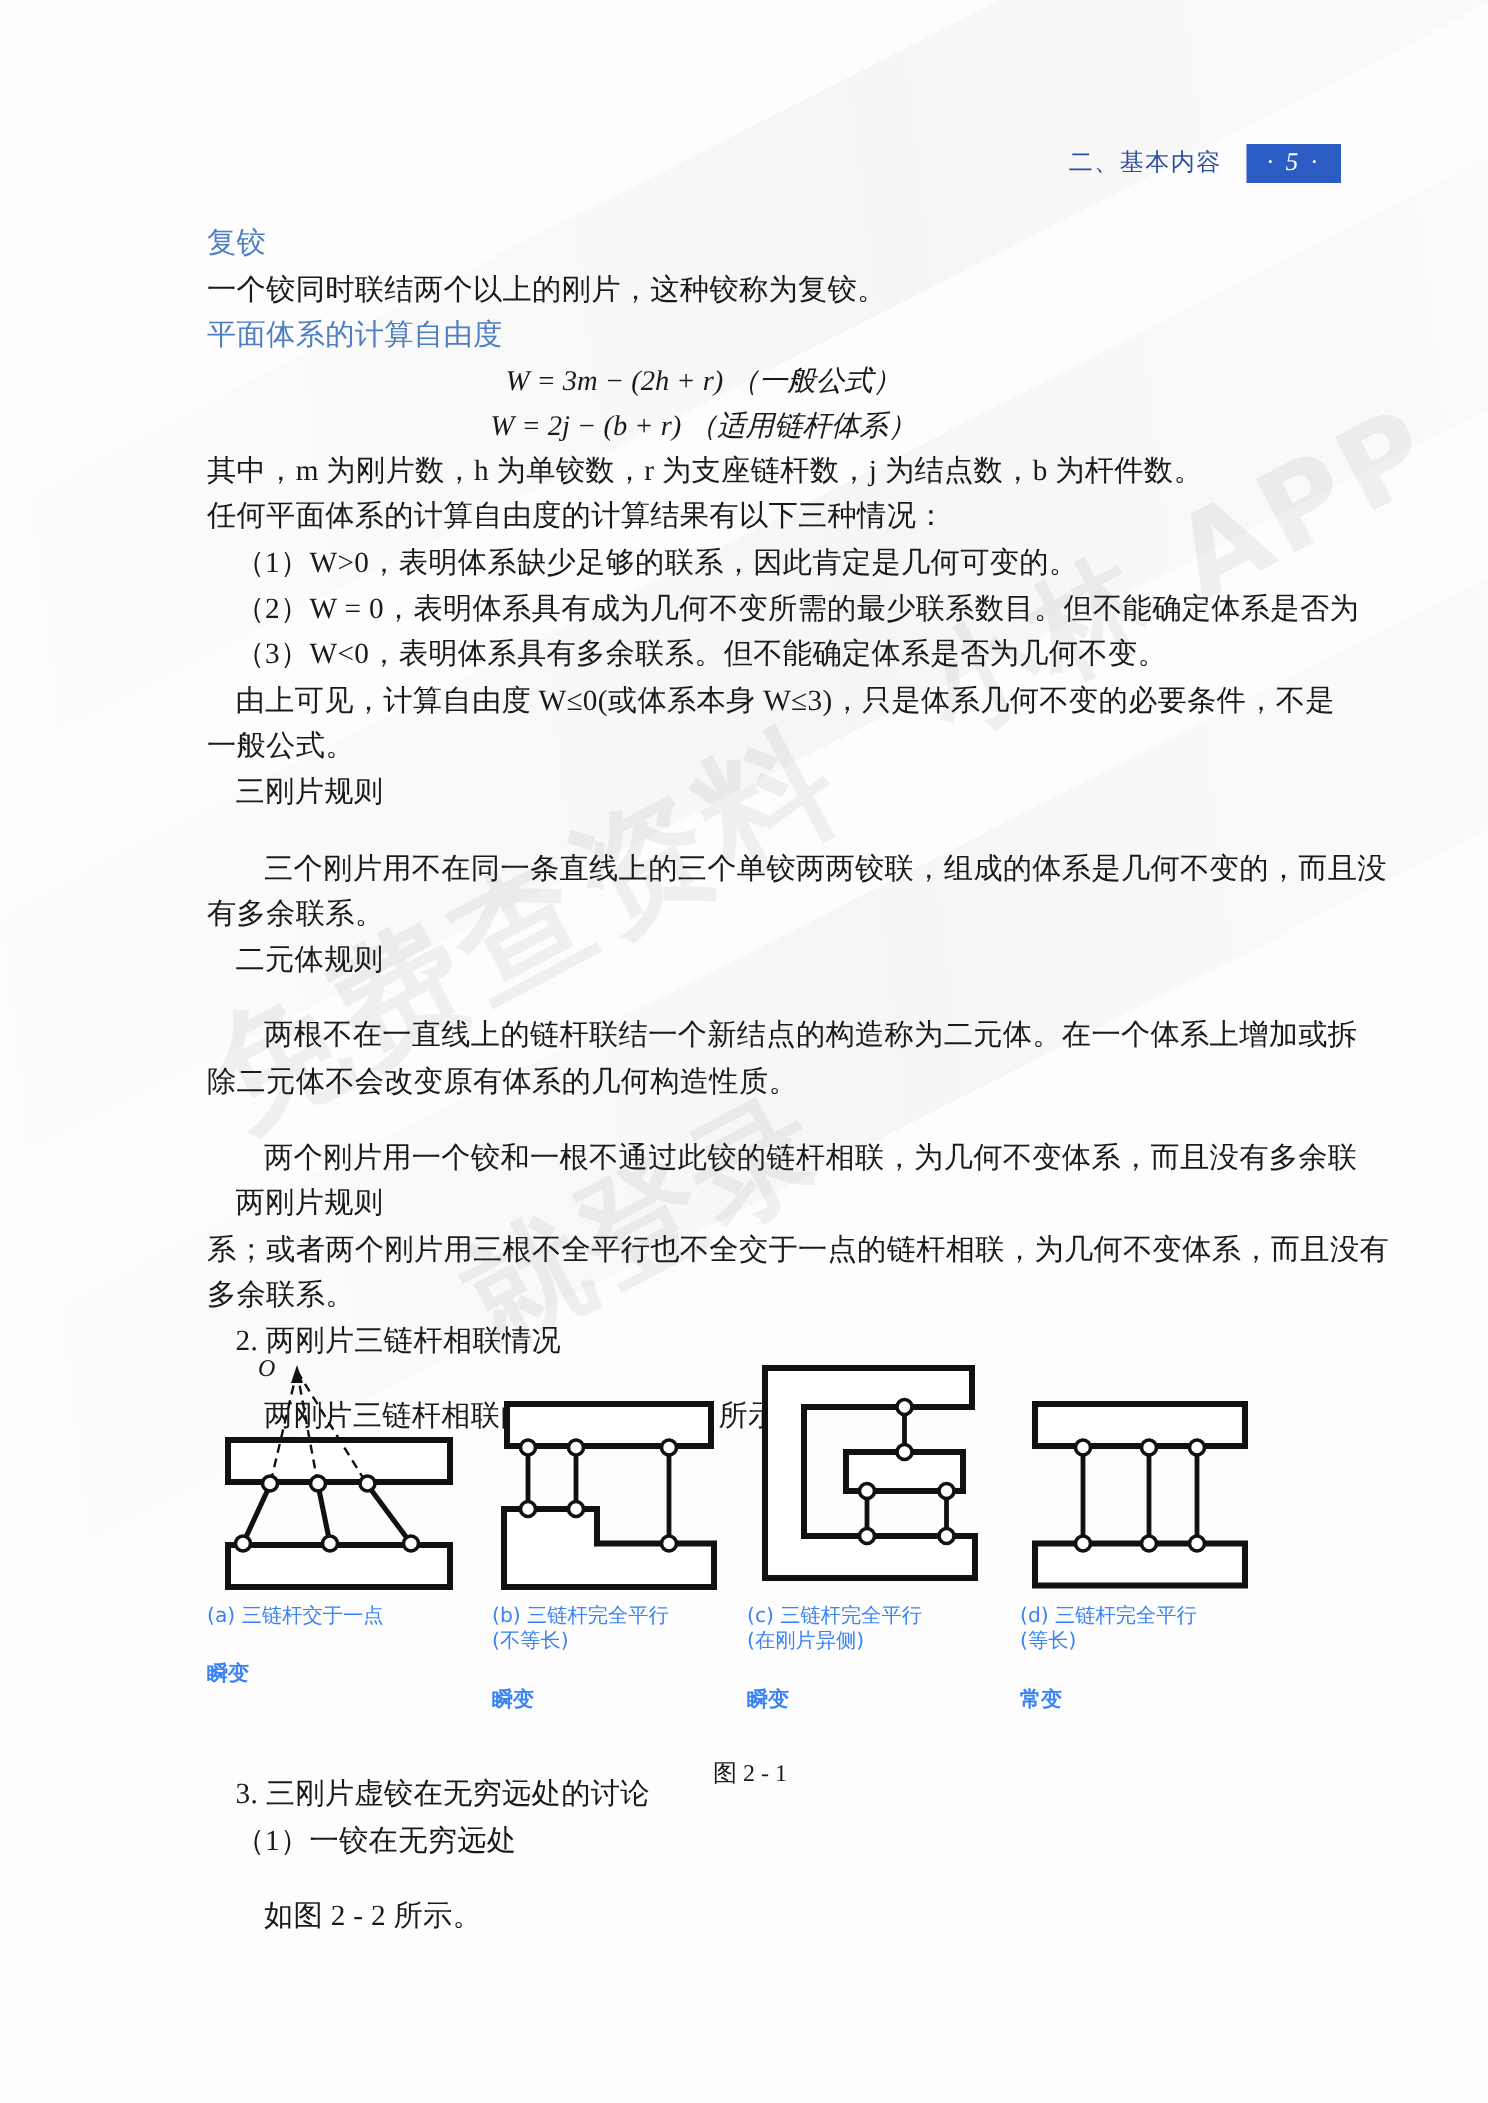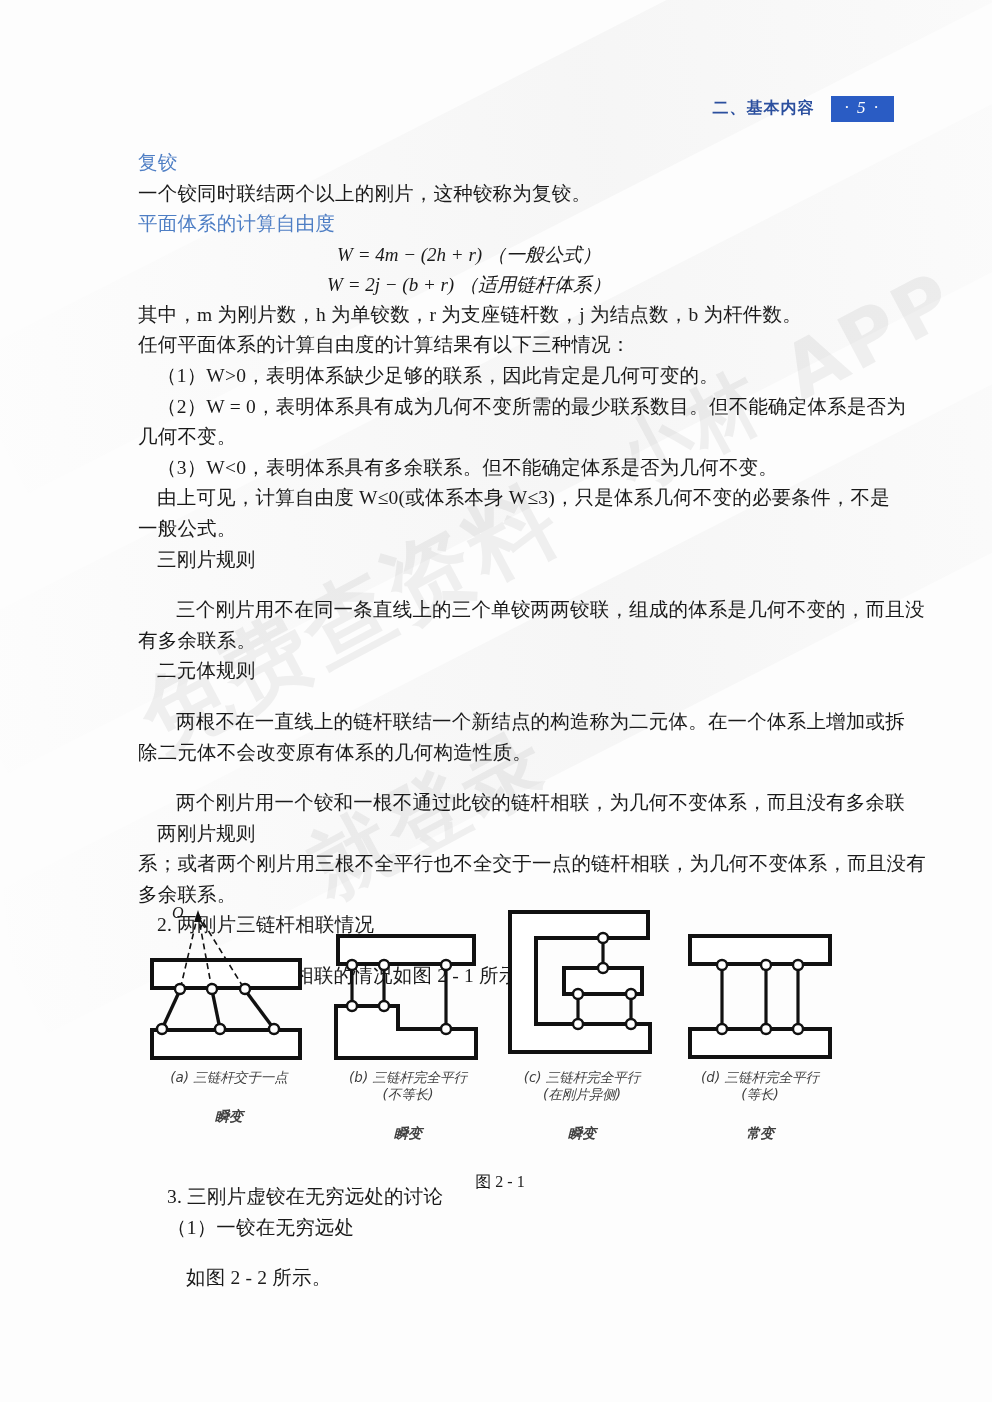--- a/index.html
+++ b/index.html
@@ -55,21 +55,21 @@
     z-index: 3;
   }
   .header-inner {
     display: flex;
     align-items: center;
     justify-content: flex-end;
     gap: 16px;
   }
   .header-title {
     font-family: "DejaVu Sans", sans-serif;
-    font-weight: bold;
+    font-weight: normal;
     font-size: 16px;
     color: #2b4f9e;
     letter-spacing: 1px;
   }
   .page-badge {
     background: #2a5cc4;
     color: #ffffff;
     font-family: "Liberation Serif", serif;
     font-style: italic;
     font-size: 17px;
@@ -122,26 +122,25 @@
   .cell-b { width: 160px; height: 165px; margin-left: 8px; }
   .cell-c { width: 168px; height: 165px; margin-left: 10px; }
   .cell-d { width: 160px; height: 165px; margin-left: 14px; }
 
   .caption-row {
     display: flex;
     justify-content: flex-start;
     margin-top: 6px;
   }
   .cap {
-    text-align: center;
+    text-align: left;
     font-family: "DejaVu Sans", sans-serif;
     font-size: 13.5px;
     line-height: 17px;
-    color: #404040;
-    font-style: italic;
+    color: #3b82f6;
   }
   .cap-a { width: 182px; }
   .cap-b { width: 160px; margin-left: 8px; }
   .cap-c { width: 168px; margin-left: 10px; }
   .cap-d { width: 160px; margin-left: 14px; }
   .cap-state {
     font-family: "DejaVu Sans", sans-serif;
     font-weight: bold;
     font-size: 14px;
     margin-top: 22px;
@@ -150,21 +149,21 @@
     text-align: center;
     font-size: 16px;
     margin-top: 30px;
     width: 724px;
     font-family: "Liberation Serif", serif;
   }
 
   .tail {
     position: absolute;
     top: 1182px;
-    left: 148px;
+    left: 138px;
     width: 722px;
     z-index: 2;
   }
   svg { display: block; }
 </style>
 </head>
 <body>
 
 <div class="page">
 
@@ -183,28 +182,27 @@
       <span class="page-badge">· 5 ·</span>
     </div>
   </div>
 
   <div class="content">
 
     <div class="line blue">复铰</div>
     <div class="line">一个铰同时联结两个以上的刚片，这种铰称为复铰。</div>
     <div class="line blue">平面体系的计算自由度</div>
 
-    <div class="formula it">W = 4m − (2h + r) （一般公式）</div>
+    <div class="formula it">W = 3m − (2h + r) （一般公式）</div>
     <div class="formula it">W = 2j − (b + r) （适用链杆体系）</div>
 
     <div class="line">其中，m 为刚片数，h 为单铰数，r 为支座链杆数，j 为结点数，b 为杆件数。</div>
     <div class="line">任何平面体系的计算自由度的计算结果有以下三种情况：</div>
     <div class="line indent-sm">（1）W&gt;0，表明体系缺少足够的联系，因此肯定是几何可变的。</div>
     <div class="line indent-sm">（2）W = 0，表明体系具有成为几何不变所需的最少联系数目。但不能确定体系是否为</div>
-    <div class="line">几何不变。</div>
     <div class="line indent-sm">（3）W&lt;0，表明体系具有多余联系。但不能确定体系是否为几何不变。</div>
 
     <div class="line indent-sm">由上可见，计算自由度 W≤0(或体系本身 W≤3)，只是体系几何不变的必要条件，不是</div>
     <div class="line">一般公式。</div>
 
     <div class="line indent-sm">三刚片规则</div>
     <div class="line indent">三个刚片用不在同一条直线上的三个单铰两两铰联，组成的体系是几何不变的，而且没</div>
     <div class="line">有多余联系。</div>
 
     <div class="line indent-sm">二元体规则</div>

